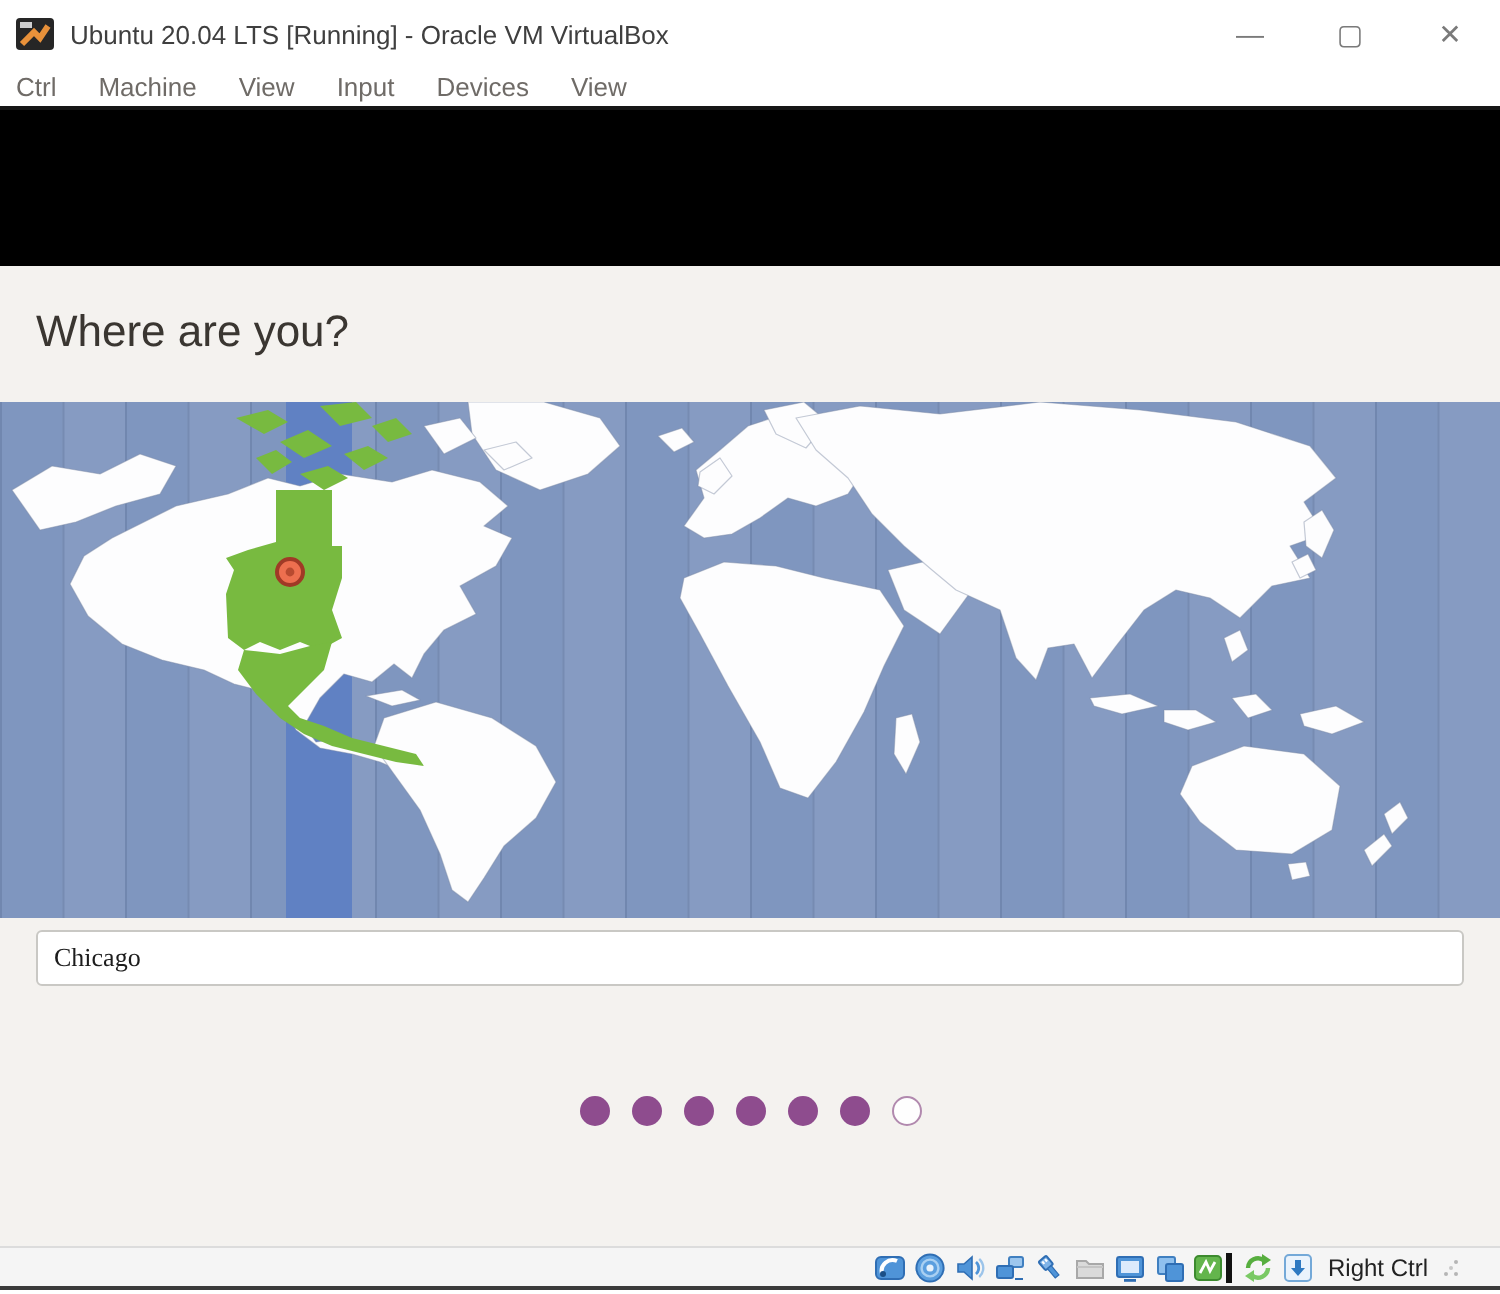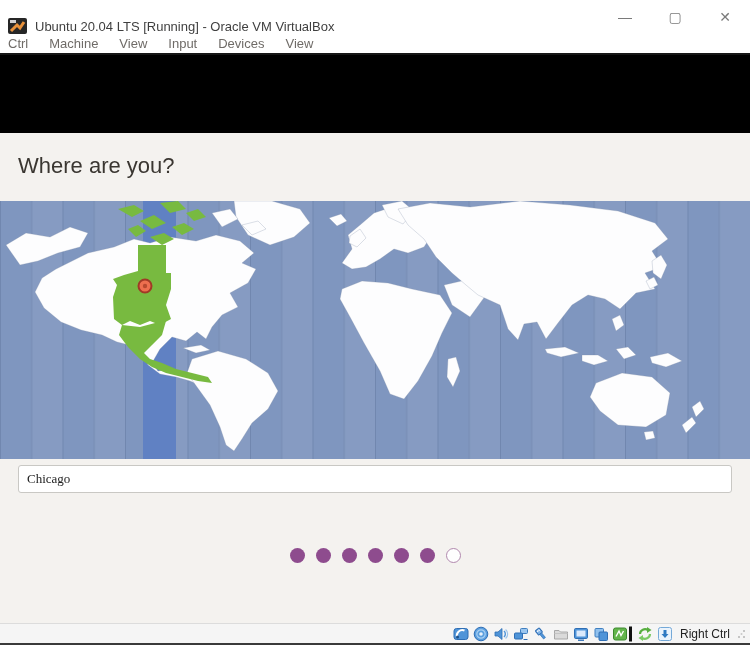--- a/index.html
+++ b/index.html
@@ -1,20 +1,20 @@
 <!DOCTYPE html>
 <html><head>
 <meta charset="utf-8">
 <style>
   * { margin:0; padding:0; box-sizing:border-box; }
   html,body { width:750px; height:647px; overflow:hidden;
     font-family:"Liberation Sans", sans-serif; background:#fff; }
 
   
-  .titlebar { height:34px; display:flex; align-items:flex-end; background:#fff; }
+  .titlebar { height:34px; display:flex; align-items:center; background:#fff; }
   .vbox-app-icon { width:19px; height:16px; margin-left:8px; }
   .title-text { font-size:13px; color:#3f3f3f; margin-left:8px; flex:1;
     white-space:nowrap; overflow:hidden; }
   .win-btn { width:50px; height:34px; display:flex; align-items:center;
     justify-content:center; font-size:14px; color:#7a7a7a; cursor:default; }
 
   .menubar { height:21px; display:flex; align-items:center; gap:21px;
     padding-left:8px; background:#fff; border-bottom:2px solid #161616; }
   .menu-item { font-size:13px; color:#6f6b67; }
 
@@ -40,21 +40,21 @@
     border-radius:4px; font-family:"Liberation Sans", sans-serif; }
 
   .dots-row { display:flex; justify-content:center; gap:11px; margin-top:55px; }
   .dot { width:15px; height:15px; border-radius:50%; }
   .dot.filled { background:#8e4c8e; }
   .dot.empty  { background:#fefefe; border:1px solid #b189ae; }
 
   
   .statusbar { height:20px; background:#f5f5f5; border-top:1px solid #dcdcdc;
     display:flex; align-items:center; justify-content:flex-end; gap:3px;
-    padding-right:4px; }
+    padding-right:20px; }
   .sicon { width:17px; height:17px; display:flex; align-items:center;
     justify-content:center; }
   .sicon svg { width:16px; height:16px; }
   .sicon.wide { width:21px; } .sicon.wide svg { width:20px; }
   .host-key { font-size:12px; color:#222; margin:0 3px 0 3px; white-space:nowrap; }
   .grip { width:10px; height:12px; }
   .bottom-strip { height:2px; background:#3a3a3a; }
 </style>
 </head>
 <body>

